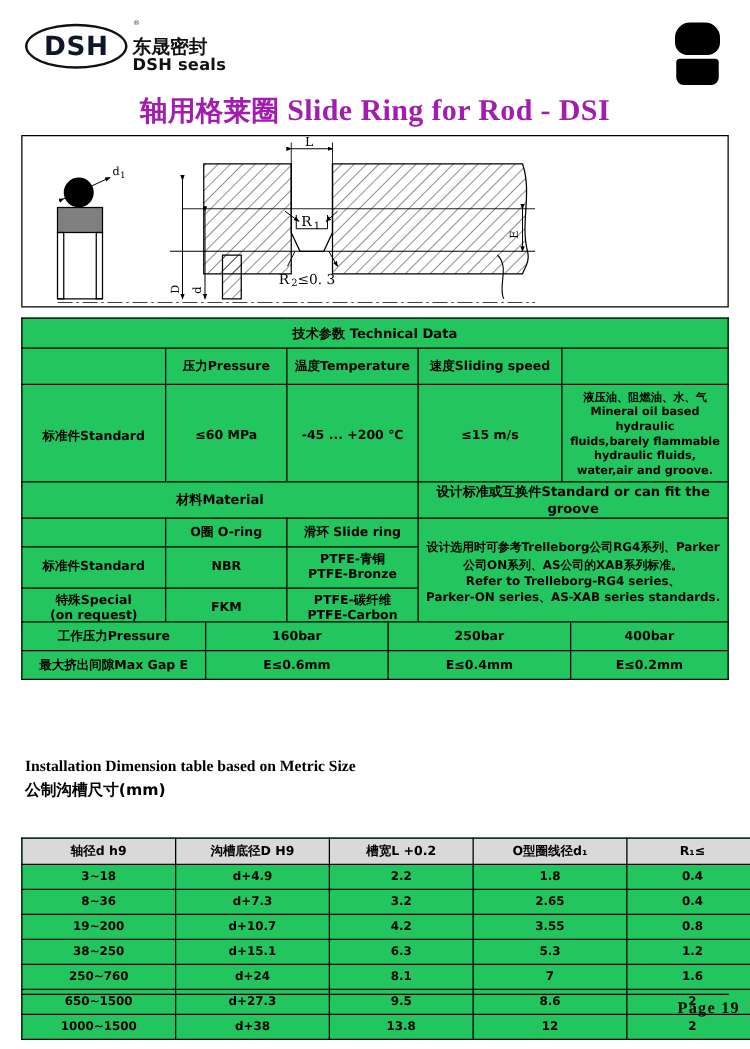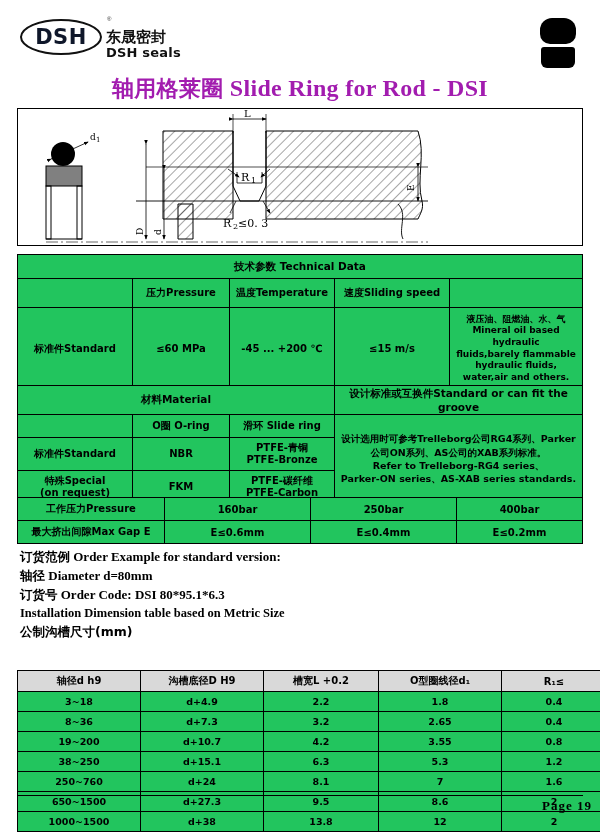--- a/index.html
+++ b/index.html
@@ -200,21 +200,21 @@
     <tr>
       <td class="val">标准件Standard</td>
       <td class="val">≤60 MPa</td>
       <td class="val">-45 ... +200 ℃</td>
       <td class="val">≤15 m/s</td>
       <td class="val fluids">
         <div>液压油、阻燃油、水、气</div>
         <div>Mineral oil based hydraulic</div>
         <div>fluids,barely flammable</div>
         <div>hydraulic fluids,</div>
-        <div>water,air and others.</div>
+        <div>water,air and groove.</div>
       </td>
     </tr>
   </tbody>
     </table>
 
   <table class="t mat-tbl">
     <tbody>
         <tr>
       <td class="hdr" colspan="3" style="width:302px">材料Material</td>
       <td class="hdr">设计标准或互换件Standard or can fit the groove</td>
@@ -262,34 +262,20 @@
     </tr>
     <tr>
       <td>最大挤出间隙Max Gap E</td>
       <td>E≤0.6mm</td>
       <td>E≤0.4mm</td>
       <td>E≤0.2mm</td>
     </tr>
   </tbody>
     </table>
 
-  <div class="order">
-    <div>
-      <span class="cn">订货范例</span>
-      <span>Order Example for standard version:</span>
-    </div>
-    <div>
-      <span class="cn">轴径</span>
-      <span>Diameter d=80mm</span>
-    </div>
-    <div>
-      <span class="cn">订货号</span>
-      <span>Order Code: DSI 80*95.1*6.3</span>
-    </div>
-  </div>
 
   <div class="instdim">
     <div>Installation Dimension table based on Metric Size</div>
     <div class="cn">公制沟槽尺寸(mm)</div>
   </div>
 
   <table class="t dim-tbl">
     <thead>
       <tr>
         <th style="width:118px">轴径d h9</th>

